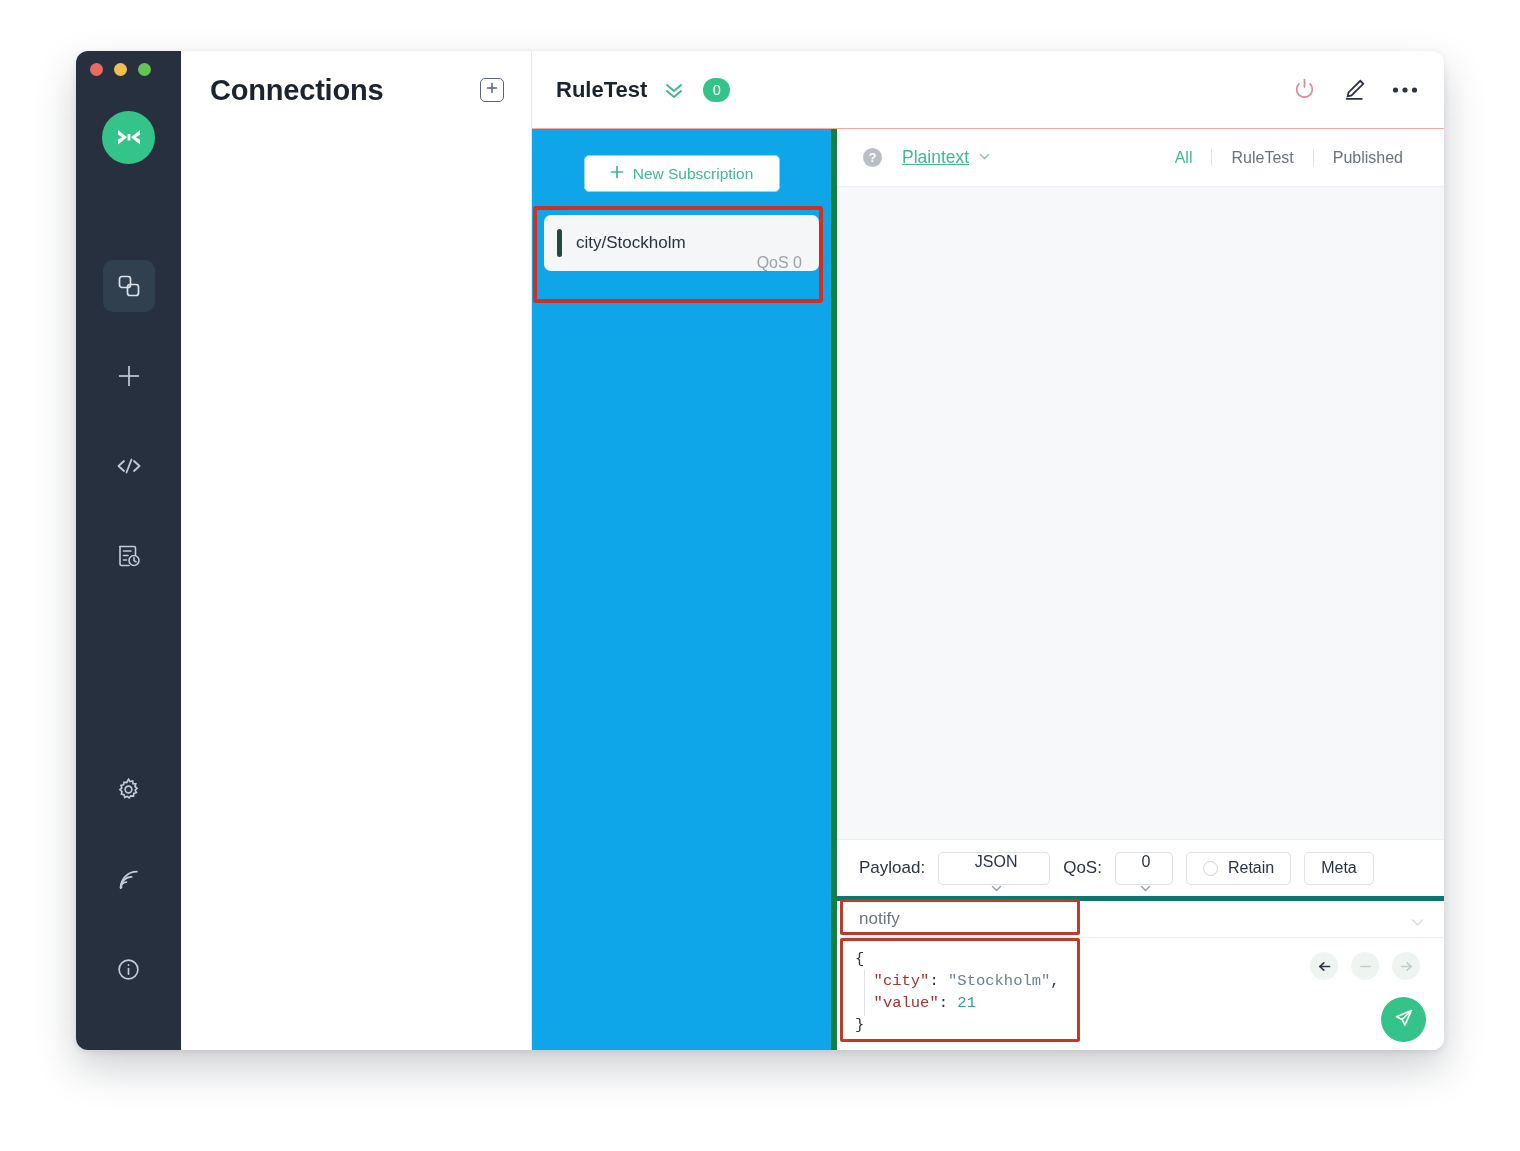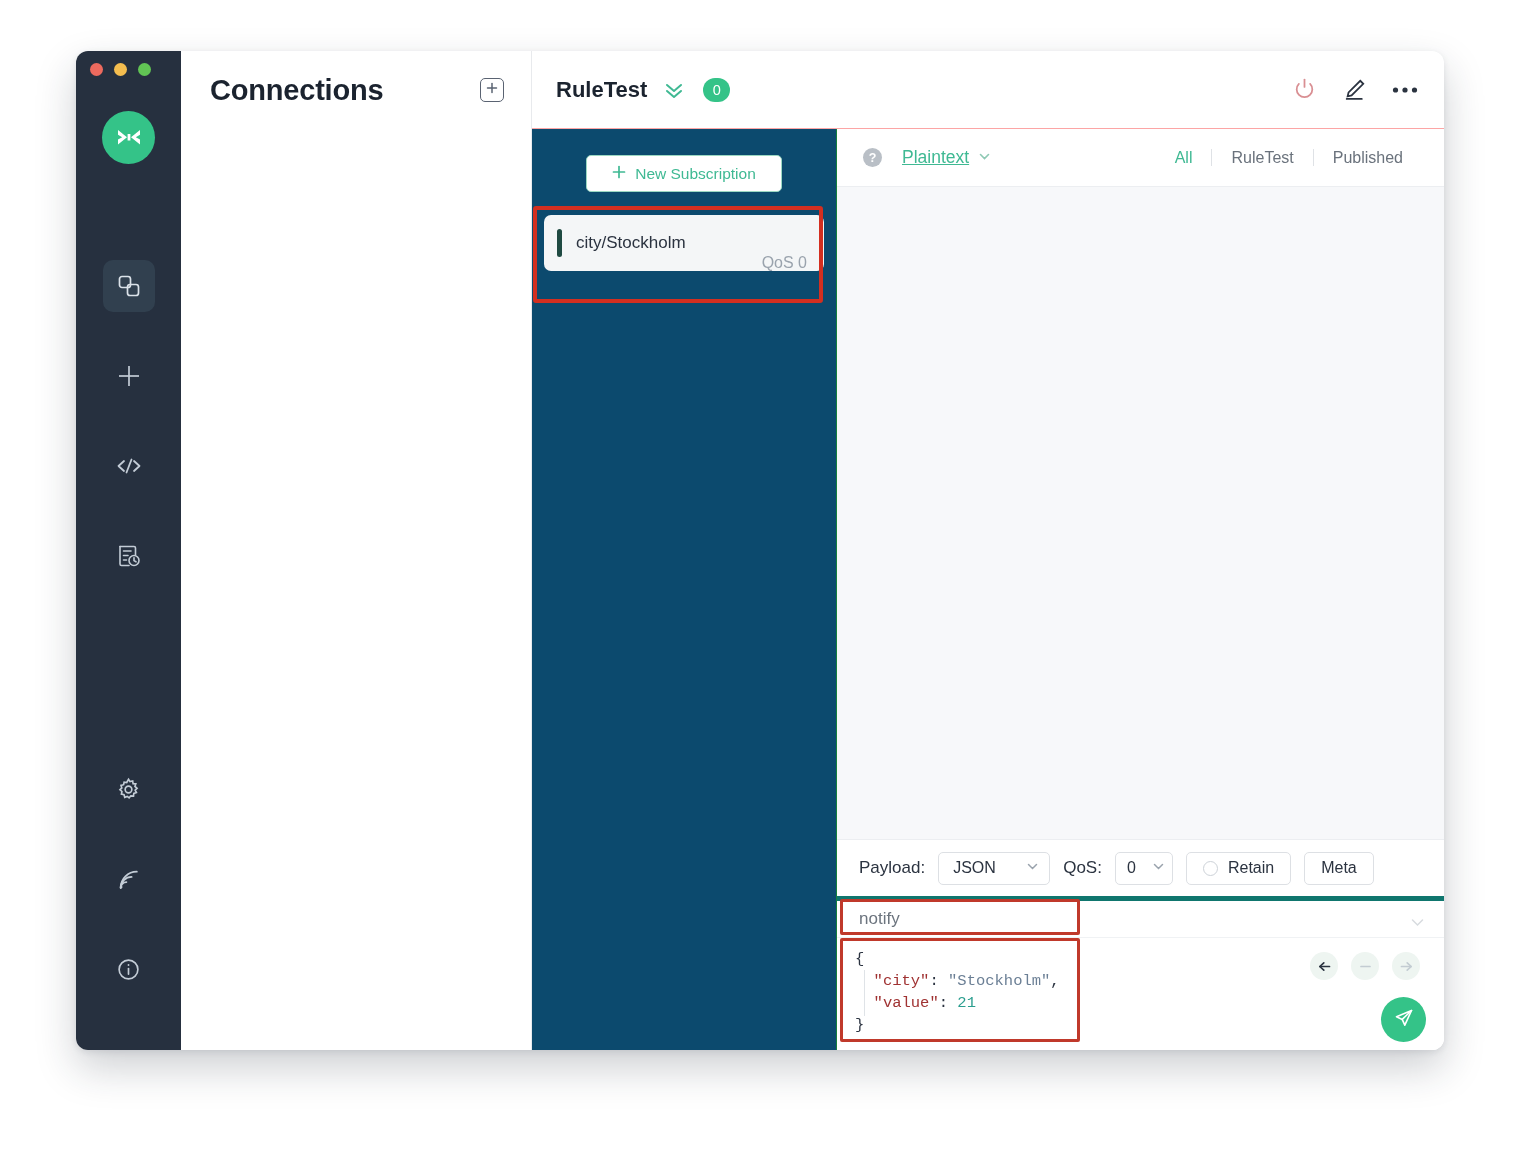--- a/index.html
+++ b/index.html
@@ -95,22 +95,22 @@
     padding: 0 9px;
   }
   #header-actions { margin-left: auto; display: flex; align-items: center; gap: 25px; }
   .hdr-icon { display: flex; align-items: center; justify-content: center; }
 
   #main-body { flex: 1 1 auto; display: flex; min-height: 0; }
 
   
   #subs {
     width: 305px; flex: 0 0 305px;
-    border-right: 1px solid #15803d;
-    background: #0c4a6e;
+    border-right: 6px solid #15803d;
+    background: #0ea5e9;
     display: flex; flex-direction: column;
   }
   #new-sub-wrap { padding: 26px 0 0 0; display: flex; justify-content: center; }
   #new-sub-btn {
     width: 196px; height: 37px;
     border: 1px solid #9bd8c2; border-radius: 5px;
     background: #ffffff; color: #3fb993;
     font-size: 15.5px; font-family: "Liberation Sans", sans-serif;
     display: flex; align-items: center; justify-content: center; gap: 9px;
   }
@@ -161,21 +161,21 @@
     height: 56px; display: flex; align-items: center; gap: 13px;
     padding: 0 0 0 22px;
   }
   .pub-label { font-size: 17px; color: #2b3340; }
   .pub-select {
     height: 33px; min-width: 112px;
     border: 1px solid #dde0e4; border-radius: 5px;
     background: #ffffff;
     display: flex; align-items: center; justify-content: space-between;
     padding: 0 10px 0 14px; gap: 10px;
-    font-size: 16px; color: #2b3340;
+    font-size: 16px; color: #2b3340; flex-direction: column;
   }
   .pub-select.qos { min-width: 58px; padding: 0 7px 0 11px; }
   .pub-btn {
     height: 33px; border: 1px solid #dde0e4; border-radius: 5px;
     background: #ffffff; display: flex; align-items: center; gap: 10px;
     padding: 0 16px; font-size: 16px; color: #2b3340;
   }
   .retain-radio { width: 15px; height: 15px; border-radius: 50%; border: 1.4px solid #cdd2d8; }
 
   #topic-row {

